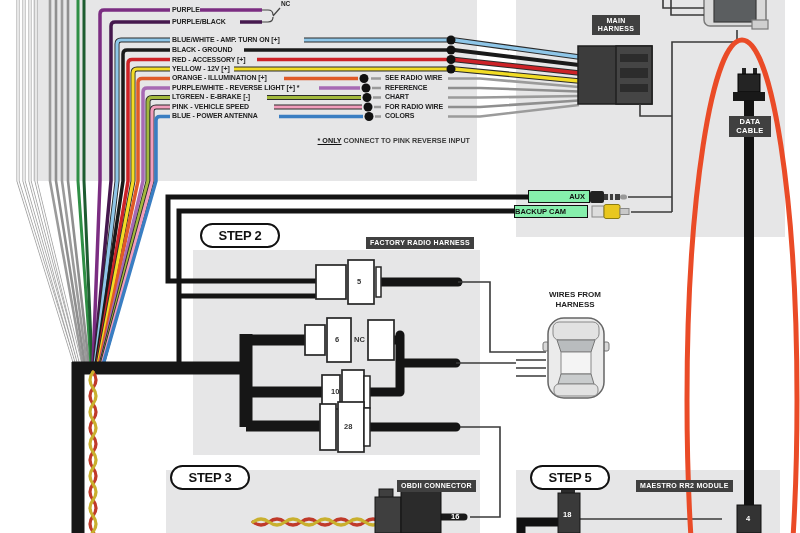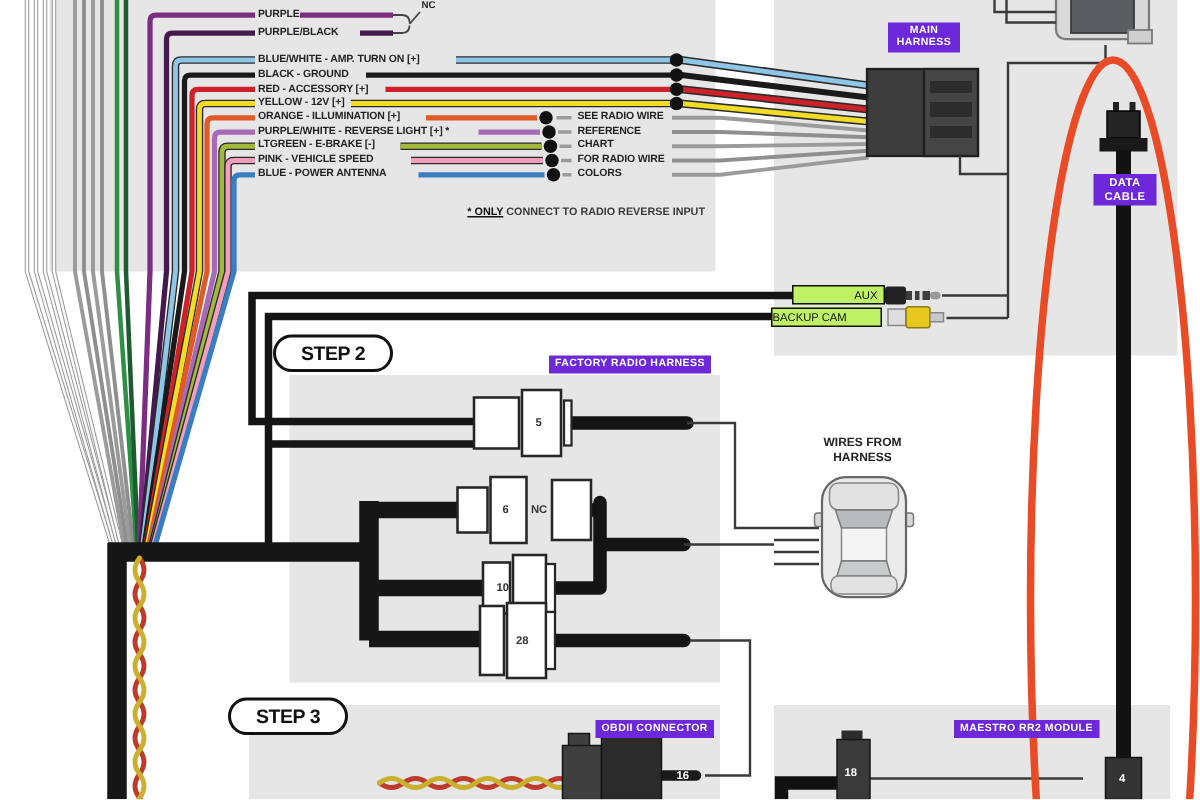--- a/index.html
+++ b/index.html
@@ -2,29 +2,29 @@
 <html><head>
 <meta charset="utf-8">
 <style>
   html,body{margin:0;padding:0;background:#fff;}
   #stage{position:relative;width:800px;height:533px;overflow:hidden;background:#fff;
          font-family:"Liberation Sans",sans-serif;}
   .panel{position:absolute;background:#e6e6e7;z-index:1;}
   #wires-svg{position:absolute;left:0;top:0;z-index:2;}
   .txt{position:absolute;z-index:3;font-weight:bold;color:#232323;font-size:7px;
        line-height:1;white-space:nowrap;letter-spacing:-0.1px;}
-  .tag{position:absolute;z-index:3;background:#6d28d9;color:#fff;font-size:7px;
+  .tag{position:absolute;z-index:3;background:#404040;color:#fff;font-size:7px;
        font-weight:bold;padding:2px 4px;letter-spacing:.3px;line-height:1.15;
        white-space:nowrap;}
   .tag.wrap{white-space:normal;text-align:center;}
   .pill{position:absolute;z-index:3;width:76px;height:21px;border:2.5px solid #111;
         border-radius:13px;background:#fff;font-size:13px;font-weight:bold;color:#111;
-        display:flex;align-items:center;justify-content:center;letter-spacing:-0.3px;}
-  .iobox{position:absolute;z-index:3;height:11px;border:1.5px solid #111;background:#bef264;
-        font-size:7.5px;font-weight:normal;color:#111;line-height:11px;}
+        display:flex;align-items:center;justify-content:center;letter-spacing:-0.3px;margin-left:18px;}
+  .iobox{position:absolute;z-index:3;height:11px;border:1.5px solid #111;background:#86efac;
+        font-size:7.5px;font-weight:bold;color:#111;line-height:11px;}
   .cn{position:absolute;z-index:3;font-size:7.5px;font-weight:bold;color:#333;line-height:1;}
   .cn.lt{color:#fff;}
   #warning{position:absolute;z-index:3;left:280px;top:136px;width:190px;text-align:right;
         font-size:7.2px;line-height:10px;color:#3a3a3a;font-weight:bold;}
   #warning .b{color:#111;font-weight:bold;text-decoration:underline;}
   #vehicle-note{position:absolute;z-index:3;left:538px;top:290px;width:74px;
         text-align:center;font-size:8px;font-weight:bold;color:#232323;line-height:10px;}
 </style>
 </head>
 <body>
@@ -259,31 +259,32 @@
   <span class="txt" style="left:172px;top:103px;">PINK - VEHICLE SPEED</span>
   <span class="txt" style="left:172px;top:112px;">BLUE - POWER ANTENNA</span>
 
   <span class="txt" style="left:385px;top:74px;">SEE RADIO WIRE</span>
   <span class="txt" style="left:385px;top:84px;">REFERENCE</span>
   <span class="txt" style="left:385px;top:93px;">CHART</span>
   <span class="txt" style="left:385px;top:103px;">FOR RADIO WIRE</span>
   <span class="txt" style="left:385px;top:112px;">COLORS</span>
 
   <div id="warning">
-    <div><span class="b">* ONLY</span><span> CONNECT TO RADIO REVERSE INPUT</span></div>
+    <div><span class="b">* ONLY</span><span> CONNECT TO PINK REVERSE INPUT</span></div>
   </div>
 
   <div class="tag wrap" style="left:592px;top:15px;width:40px;">MAIN HARNESS</div>
   <div class="tag wrap" style="left:729px;top:116px;width:34px;font-size:7.5px;">DATA CABLE</div>
   <div class="tag" style="left:366px;top:237px;">FACTORY RADIO HARNESS</div>
   <div class="tag" style="left:397px;top:480px;">OBDII CONNECTOR</div>
   <div class="tag" style="left:636px;top:480px;">MAESTRO RR2 MODULE</div>
 
   <div class="pill" style="left:182px;top:223px;">STEP 2</div>
   <div class="pill" style="left:152px;top:465px;">STEP 3</div>
+  <div class="pill" style="left:512px;top:465px;">STEP 5</div>
 
   <div class="iobox" style="left:528px;top:190px;width:56px;text-align:right;padding-right:4px;">AUX</div>
   <div class="iobox" style="left:514px;top:205px;width:72px;">BACKUP CAM</div>
 
   <div id="vehicle-note">
     <div>WIRES FROM</div>
     <div>HARNESS</div>
   </div>
 
   <span class="cn" style="left:357px;top:278px;">5</span>

